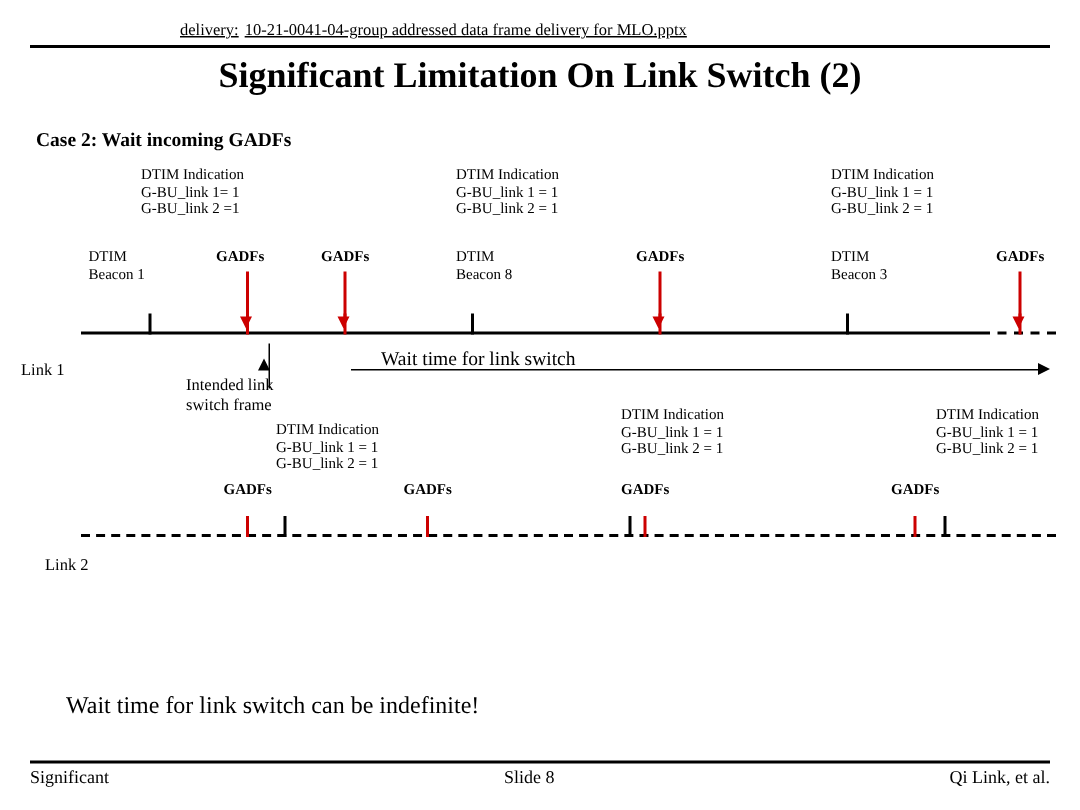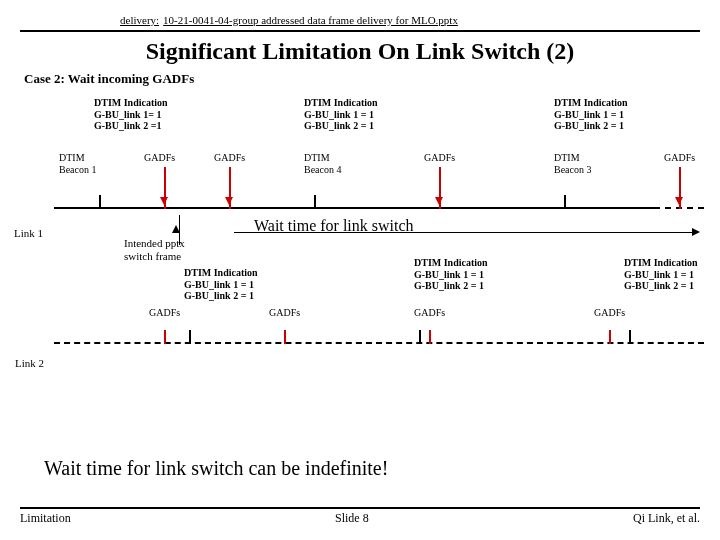--- a/index.html
+++ b/index.html
@@ -17,40 +17,40 @@
     padding-bottom: 2px;
     text-align: left;
     padding-left: 100px;
   }
   .filename-label { font-size: 11px; text-decoration: underline; }
   .filename-value { font-size: 11px; text-decoration: underline; }
   .title {
     text-align: center;
     font-size: 24px;
     font-weight: bold;
-    margin: 6px 0 6px 0;
+    margin: 6px 0 20px 0;
   }
   .case-title {
     font-size: 13px;
     font-weight: bold;
     margin-left: 24px;
     margin-bottom: 10px;
   }
   .diagram {
     position: relative;
     width: 700px;
     height: 320px;
     margin-left: 14px;
     font-size: 10px;
     font-family: "Times New Roman", serif;
   }
   .small { font-size: 10px; line-height: 1.15; }
-  .dtim-block { position: absolute; font-weight: bold; }
+  .dtim-block { position: absolute; }
   .beacon-label { position: absolute; }
-  .gadfs-label { position: absolute; }
+  .gadfs-label { position: absolute; font-weight: bold; }
   .link-label { position: absolute; font-size: 11px; }
   
   .hline { position: absolute; height: 2px; background: #000; }
   .hline-dash { position: absolute; border-top: 2px dashed #000; height: 0; }
   
   .tick { position: absolute; width: 2px; background: #000; }
   .tick-red { position: absolute; width: 2px; background: #c00; }
   
   .arrow-down {
     position: absolute;
@@ -67,27 +67,27 @@
     border-top: 4px solid transparent;
     border-bottom: 4px solid transparent;
     border-right: 8px solid #000;
   }
   .harrow-head-r {
     position: absolute; width: 0; height: 0;
     border-top: 4px solid transparent;
     border-bottom: 4px solid transparent;
     border-left: 8px solid #000;
   }
-  .wait-text { position: absolute; font-size: 16px; text-align: right; }
+  .wait-text { position: absolute; font-size: 13px; text-align: right; }
   .intended-text { position: absolute; font-size: 11px; line-height: 1.15; }
   .conclusion {
     position: absolute;
     left: 44px;
     bottom: 60px;
-    font-size: 20px;
+    font-size: 16px;
     color: #000;
   }
   .footer {
     position: absolute;
     left: 20px;
     right: 20px;
     bottom: 14px;
     border-top: 2px solid #000;
     padding-top: 2px;
     font-size: 12px;
@@ -127,21 +127,21 @@
     <div>G-BU_link 1 = 1</div>
     <div>G-BU_link 2 = 1</div>
   </div>
 
   <div class="beacon-label small" style="left:45px; top:55px;">
     <div>DTIM</div>
     <div>Beacon 1</div>
   </div>
   <div class="beacon-label small" style="left:290px; top:55px;">
     <div>DTIM</div>
-    <div>Beacon 4</div>
+    <div>Beacon 8</div>
   </div>
   <div class="beacon-label small" style="left:540px; top:55px;">
     <div>DTIM</div>
     <div>Beacon 3</div>
   </div>
 
   <div class="gadfs-label small" style="left:130px; top:55px;">GADFs</div>
   <div class="gadfs-label small" style="left:200px; top:55px;">GADFs</div>
   <div class="gadfs-label small" style="left:410px; top:55px;">GADFs</div>
   <div class="gadfs-label small" style="left:650px; top:55px;">GADFs</div>
@@ -165,29 +165,29 @@
   <div class="arrow-down" style="left:421px; top:100px;"></div>
   <div class="tick-red" style="left:425px; top:98px; height:14px;"></div>
 
   <div class="arrow-stem" style="left:665px; top:70px; height:32px;"></div>
   <div class="arrow-down" style="left:661px; top:100px;"></div>
   <div class="tick-red" style="left:665px; top:98px; height:14px;"></div>
 
   <div class="harrow-head-l" style="left:158px; top:128px; transform: rotate(90deg);"></div>
   <div class="tick" style="left:165px; top:118px; height:30px; width:1px;"></div>
   <div class="intended-text" style="left:110px; top:140px;">
-    <div>Intended pptx</div>
+    <div>Intended link</div>
     <div>switch frame</div>
   </div>
 
   <div class="harrow-line" style="left:220px; top:135px; width:460px;"></div>
   <div class="harrow-head-r" style="left:678px; top:131px;"></div>
   <div class="wait-text" style="left:240px; top:120px;">Wait time for link switch</div>
 
-  <div class="link-label" style="left:1px; top:260px;">Link 2</div>
+  <div class="link-label" style="left:16px; top:260px;">Link 2</div>
 
   <div class="dtim-block small" style="left:170px; top:170px;">
     <div>DTIM Indication</div>
     <div>G-BU_link 1 = 1</div>
     <div>G-BU_link 2 = 1</div>
   </div>
   <div class="dtim-block small" style="left:400px; top:160px;">
     <div>DTIM Indication</div>
     <div>G-BU_link 1 = 1</div>
     <div>G-BU_link 2 = 1</div>
@@ -212,16 +212,16 @@
   <div class="tick-red" style="left:150px; top:233px; height:14px;"></div>
   <div class="tick-red" style="left:270px; top:233px; height:14px;"></div>
   <div class="tick-red" style="left:415px; top:233px; height:14px;"></div>
   <div class="tick-red" style="left:595px; top:233px; height:14px;"></div>
 
 </div>
 
 <div class="conclusion">Wait time for link switch can be indefinite!</div>
 
 <div class="footer">
-  <span>Limitation</span>
+  <span>Significant</span>
   <span>Slide 8</span>
   <span>Qi Link, et al.</span>
 </div>
 
 </body></html>

